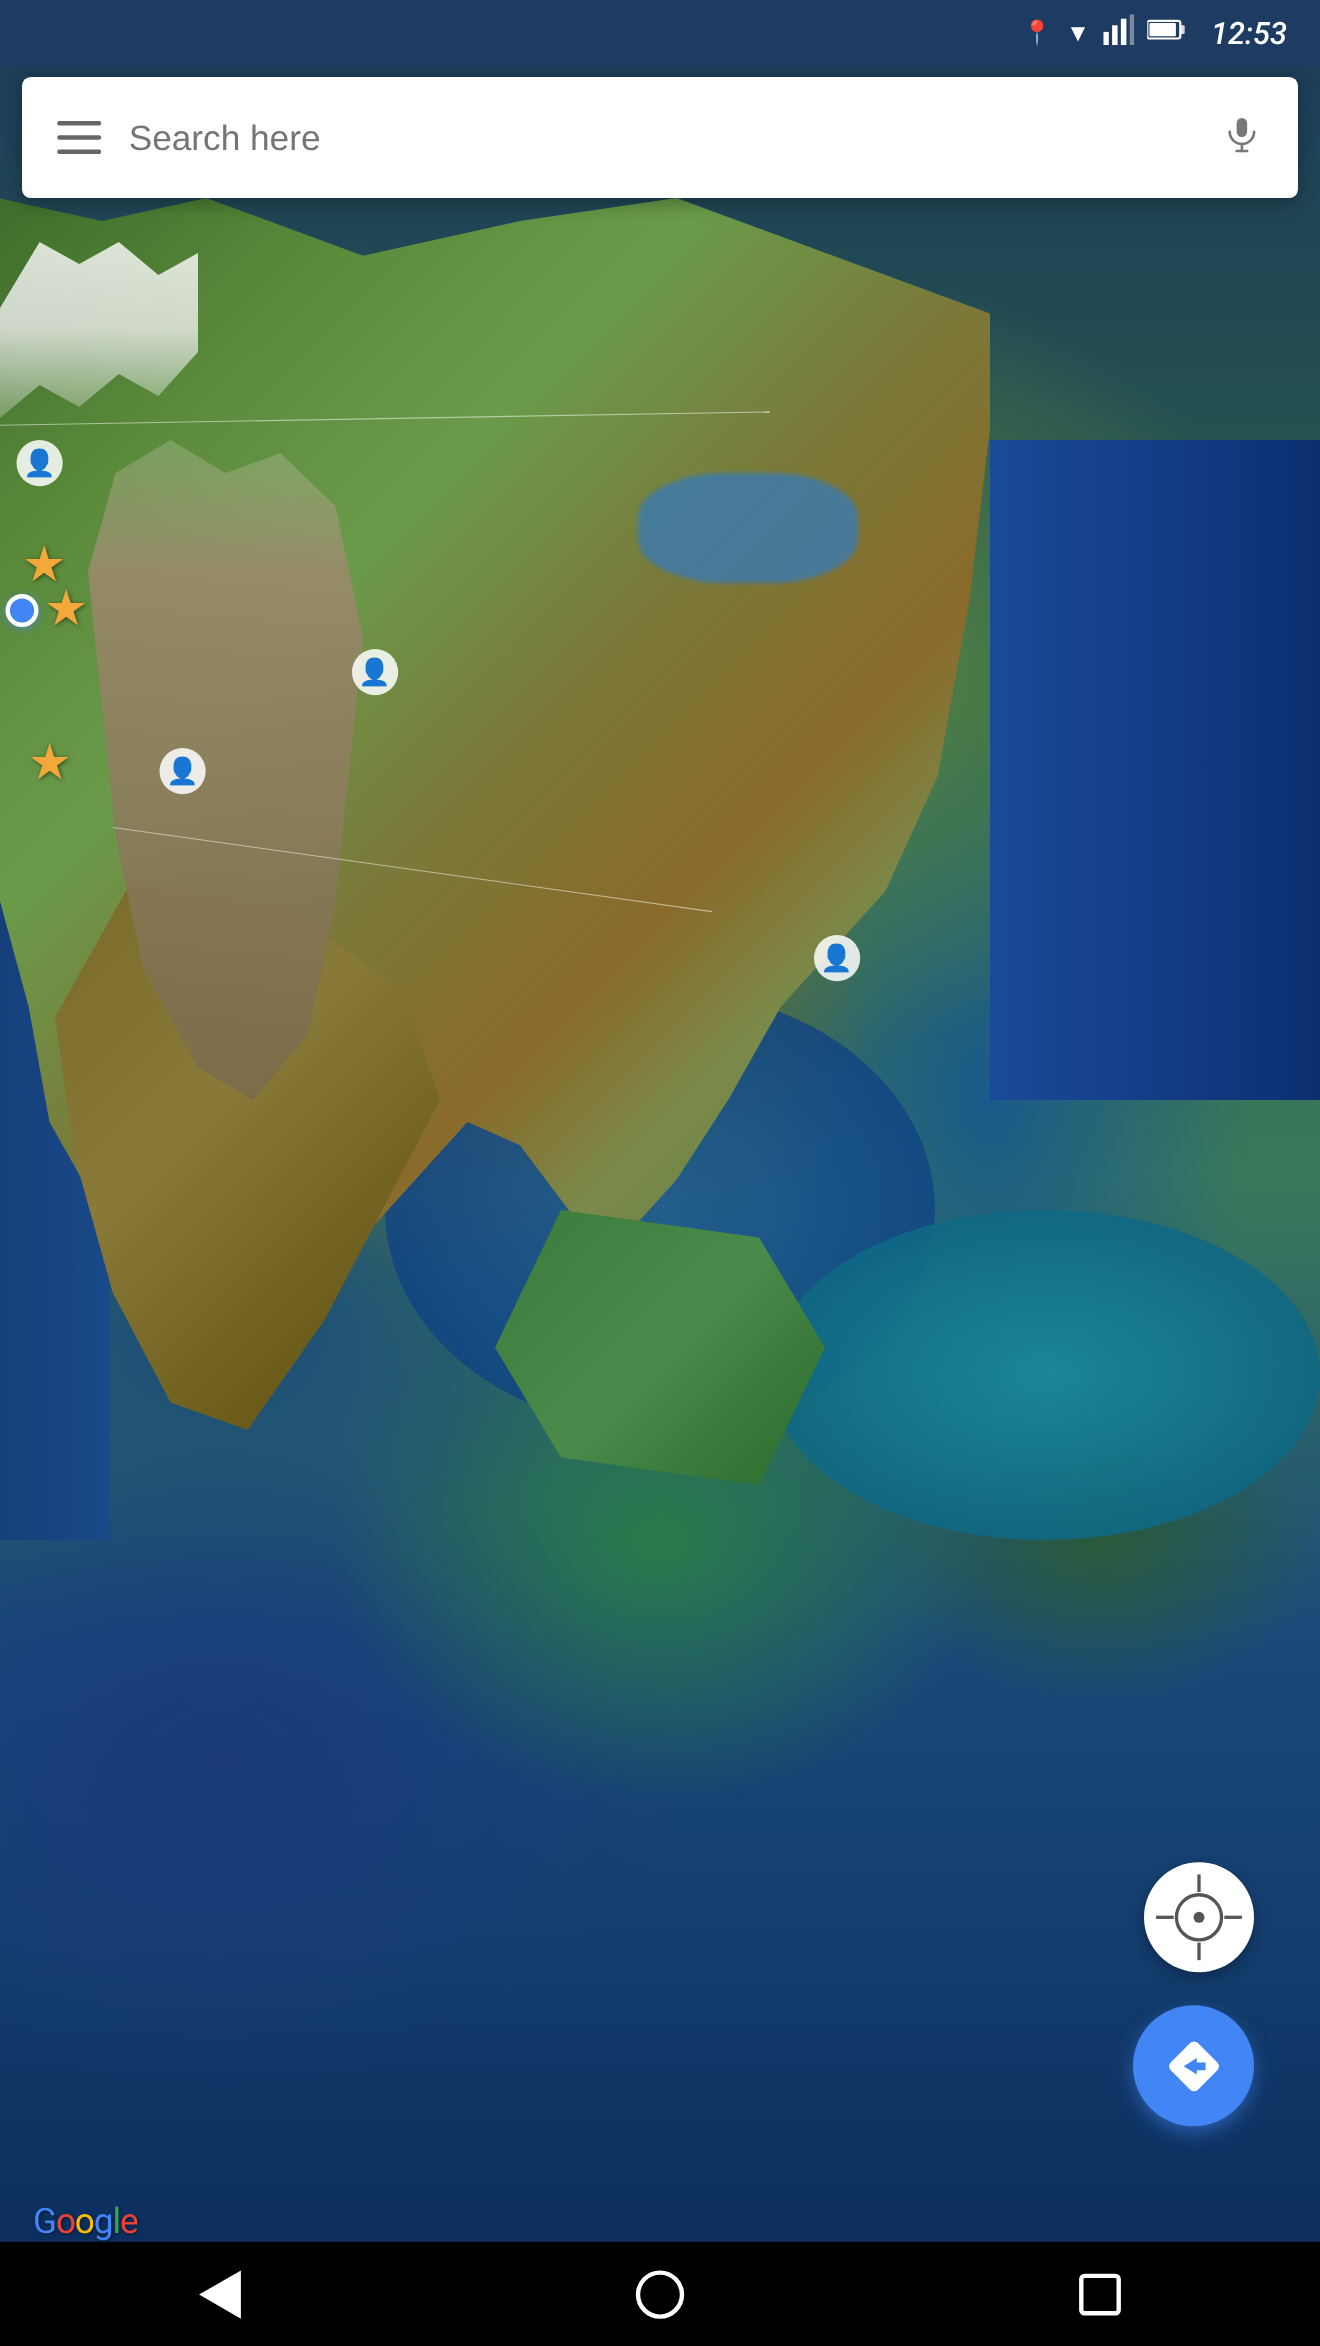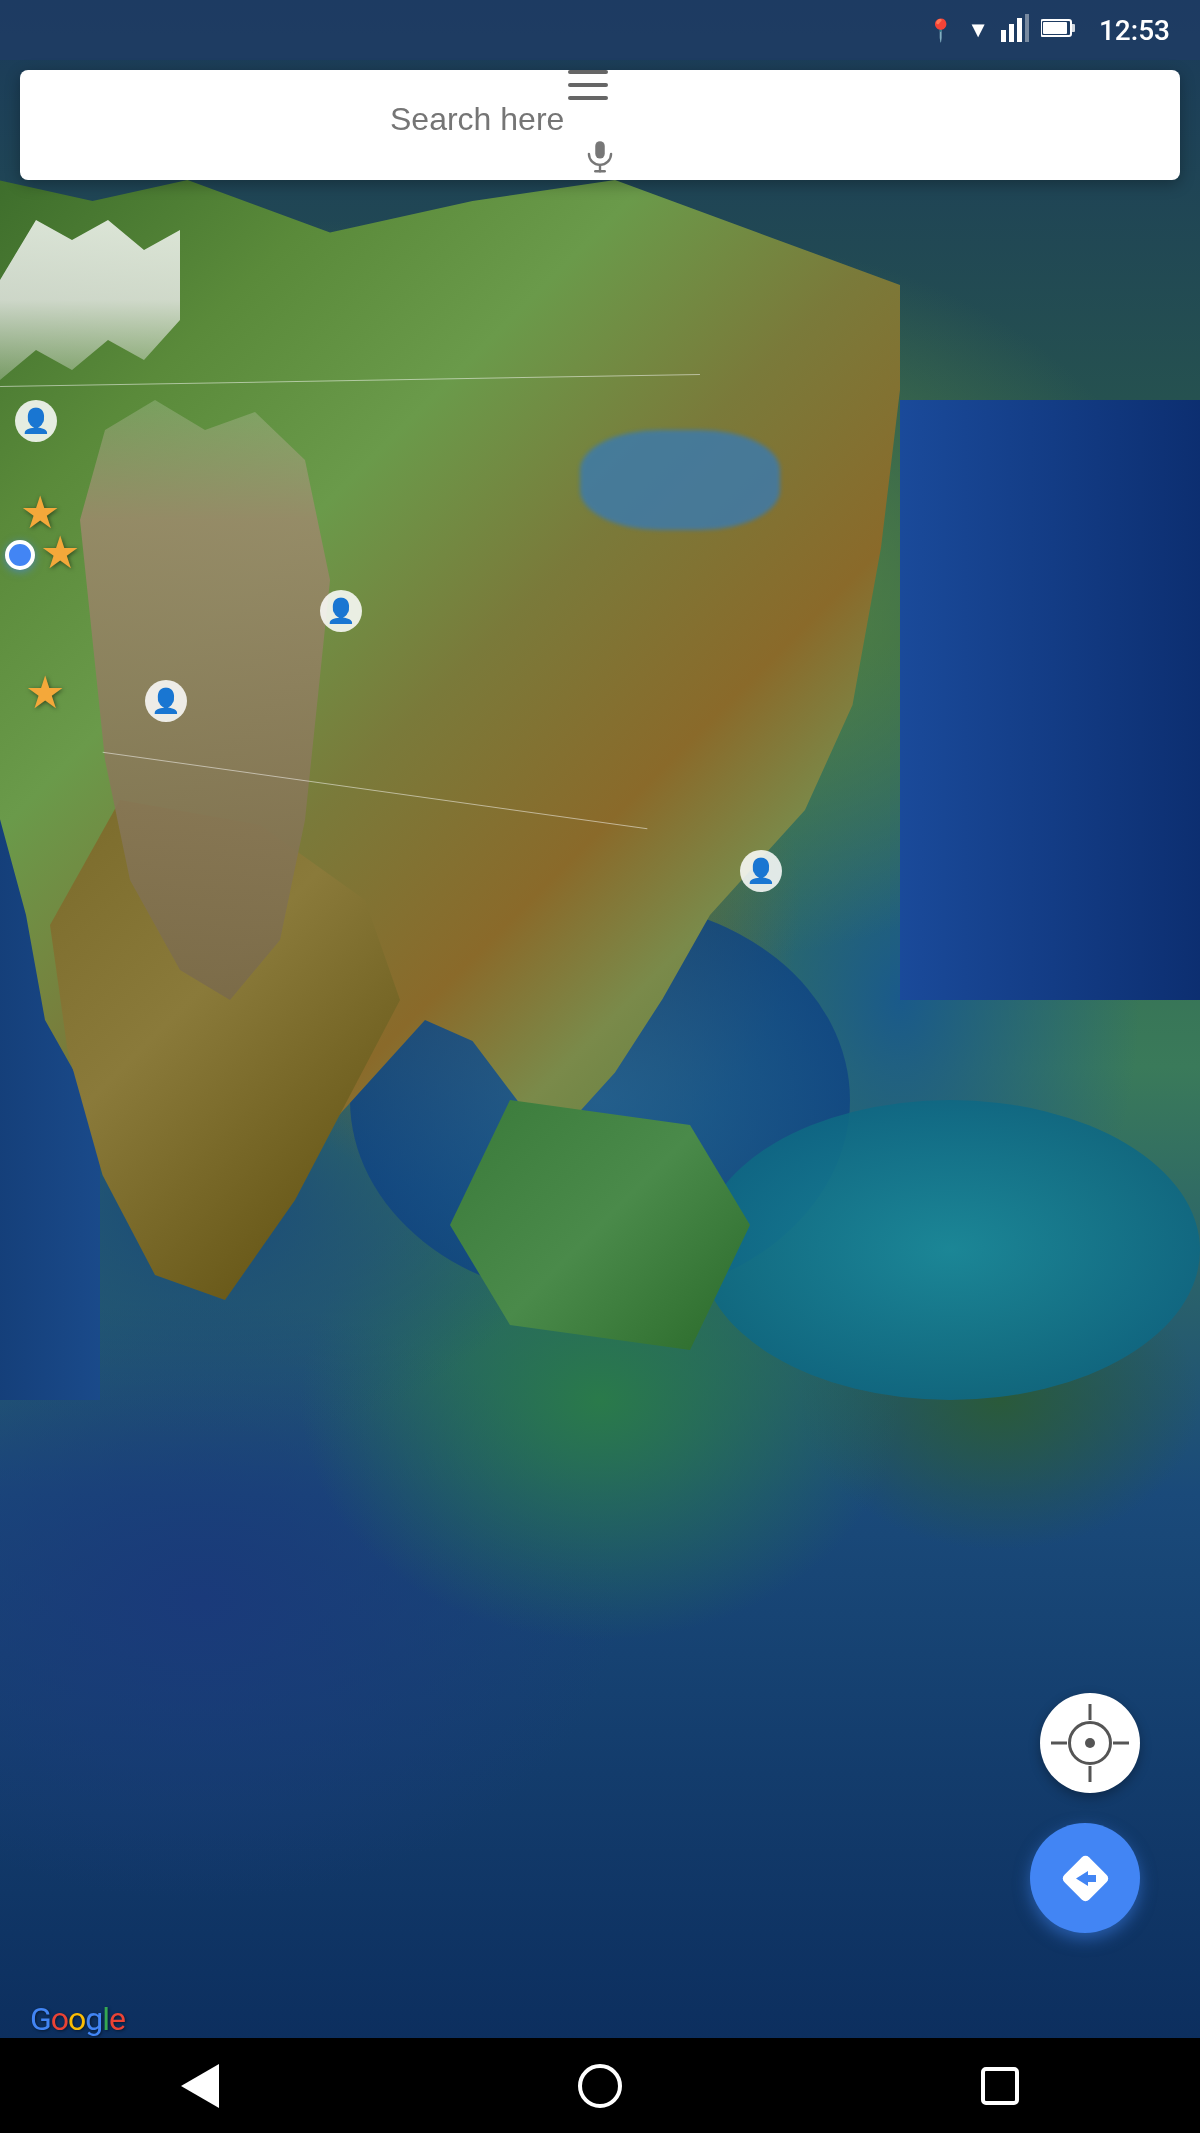--- a/index.html
+++ b/index.html
@@ -31,20 +31,21 @@
     }
     .status-icon {
       color: white;
       font-size: 22px;
     }
     .status-time {
       color: white;
       font-size: 28px;
       font-weight: 500;
       margin-left: 10px;
+      font-style: italic;
     }
 
     
     #map-container {
       position: absolute;
       top: 0; left: 0;
       width: 1200px;
       height: 2133px;
       background: #2c5f8a;
       overflow: hidden;
@@ -217,24 +218,23 @@
     #search-bar {
       position: absolute;
       top: 70px;
       left: 20px;
       right: 20px;
       height: 110px;
       background: white;
       border-radius: 8px;
       display: flex;
       align-items: center;
-      padding: 0 18px;
+      padding: 0 32px;
       z-index: 200;
       box-shadow: 0 4px 15px rgba(0,0,0,0.3);
-      flex-direction: column;
     }
     .hamburger-icon {
       width: 40px;
       height: 30px;
       display: flex;
       flex-direction: column;
       justify-content: space-between;
       margin-right: 25px;
       cursor: pointer;
     }

